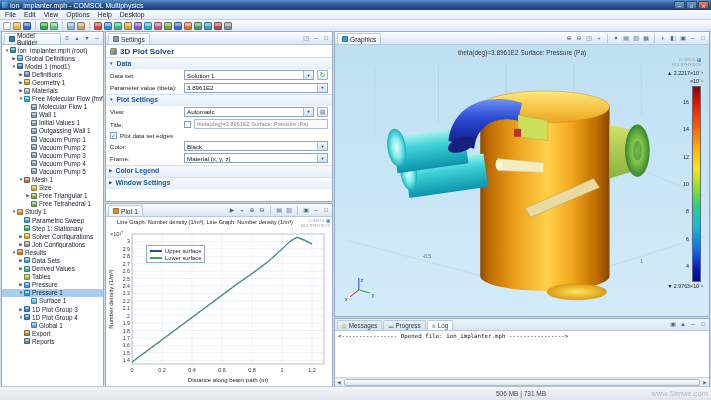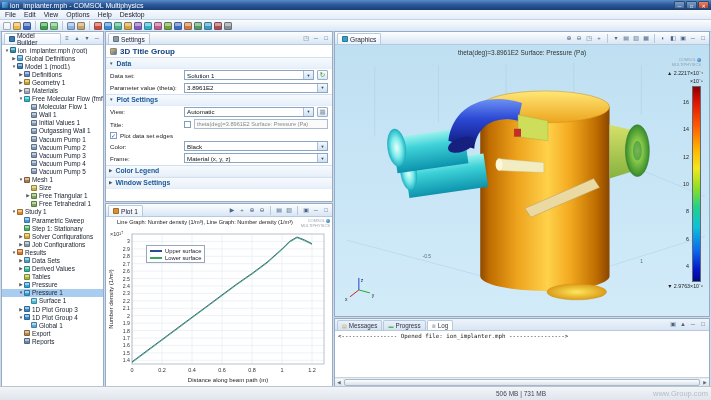--- a/index.html
+++ b/index.html
@@ -375,21 +375,21 @@
           <span>Settings</span>
         </span>
         <span class="hicons">
             <span class="hic">◳</span>
             <span class="hic">─</span>
             <span class="hic">□</span>
           </span>
       </div>
       <div class="ph3d">
         <span class="picn"></span>
-        <span class="ptitle">3D Title Group</span>
+        <span class="ptitle">3D Plot Solver</span>
       </div>
 
       <div class="sechead">
         <span class="sarr">▼</span>
         <span class="stitle">Data</span>
       </div>
       <div class="srow">
         <span class="slabel">Data set:</span>
         <span class="combo">
           <span class="cval">Solution 1</span>
@@ -724,15 +724,15 @@
       <div class="hscroll">
         <span class="harrow">◀</span>
         <span class="hthumb"></span>
         <span class="harrow">▶</span>
       </div>
     </div>
   </div>
 
   <div class="statusbar">
     <span class="mem">506 MB | 731 MB</span>
-    <span class="wmark">www.Group.com</span>
+    <span class="wmark">www.Simwe.com</span>
   </div>
 </div>
 
 </body></html>

